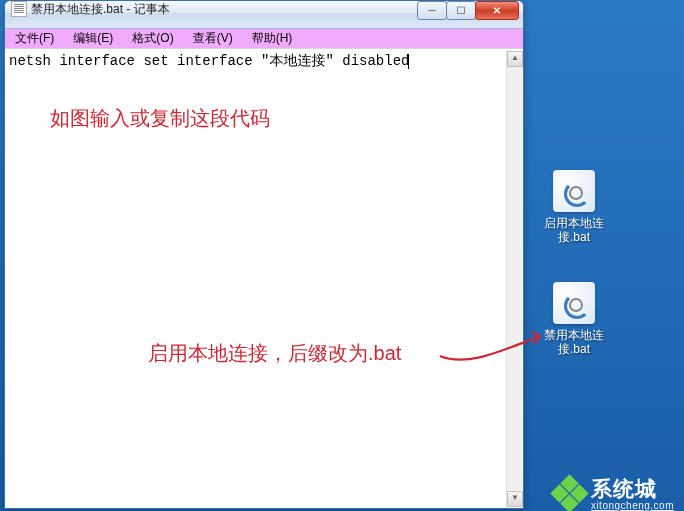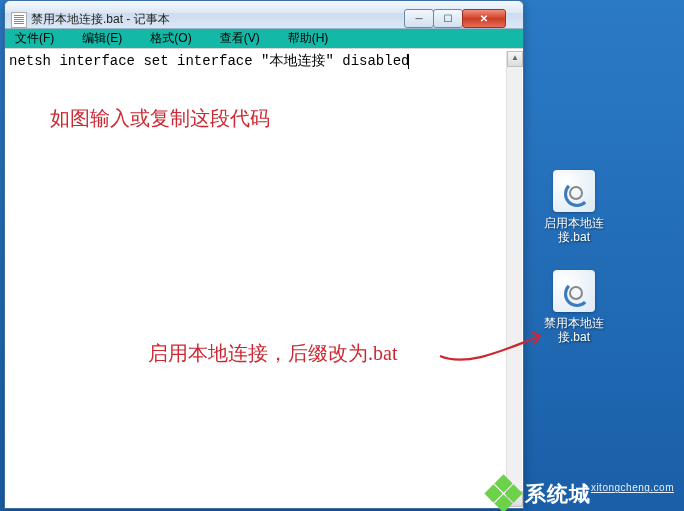--- a/index.html
+++ b/index.html
@@ -24,22 +24,22 @@
     box-shadow: 0 2px 10px rgba(0,0,0,0.3);
     display: flex;
     flex-direction: column;
   }
   .titlebar {
     height: 28px;
     background: linear-gradient(to bottom, #f6f9fd 0%, #dbe7f5 45%, #cdddef 46%, #dbe7f5 100%);
     border-bottom: 1px solid #a0b4cc;
     border-radius: 6px 6px 0 0;
     display: flex;
-    align-items: flex-end;
-    padding: 0 17px 0 6px;
+    align-items: flex-start;
+    padding: 0 4px 0 6px;
   }
   .title-icon {
     width: 16px;
     height: 16px;
     margin-right: 4px;
     background: #fff;
     border: 1px solid #aaa;
     position: relative;
   }
   .title-icon::before {
@@ -70,26 +70,26 @@
   .win-btn.max { background: linear-gradient(to bottom,#f2f7fc,#d2e1f0); }
   .win-btn.close {
     width: 44px;
     background: linear-gradient(to bottom,#f08f7e,#d7462e 45%,#c83a24 46%,#e86c55);
     border-color:#a03020;
     color:#fff;
     font-weight:bold;
   }
   .menubar {
     height: 20px;
-    background: #14b8a6;
+    background: #f0abfc;
     border-bottom: 1px solid #d6d6d6;
     display:flex;
     align-items:center;
     padding: 0 4px;
-    gap: 16px;
+    gap: 7px;
   }
   .menu-item {
     padding: 1px 6px;
     font-size: 12px;
     color: #000;
     cursor: default;
   }
   .editor-wrap {
     flex:1;
     position:relative;
@@ -129,37 +129,37 @@
     font-size:8px;
     text-align:center;
     line-height:12px;
     color:#666;
   }
   .scrollbar .sb-btn.bottom { position:absolute; bottom:0; }
 
   .annotation {
     position:absolute;
     color:#cc2833;
-    font-family: Liberation Serif, serif;
+    font-family: Liberation Sans, sans-serif;
     font-size: 20px;
     pointer-events:none;
   }
   .anno1 { left: 50px; top: 105px; }
   .anno2 { left: 148px; top: 340px; }
 
   .desktop-icon {
     position:absolute;
     width: 78px;
     text-align:center;
     color:#fff;
     font-size:12px;
     text-shadow: 1px 1px 2px rgba(0,0,0,0.6);
   }
   .di1 { left: 535px; top: 170px; }
-  .di2 { left: 535px; top: 270px; }
+  .di2 { left: 535px; top: 282px; }
   .di-icon {
     width:42px;height:42px;
     margin: 0 auto 4px auto;
     background: radial-gradient(circle at 30% 30%, #fff, #dce8f4);
     border-radius:4px;
     position:relative;
     box-shadow: 0 1px 3px rgba(0,0,0,0.3);
   }
   .di-icon::before {
     content:"";
@@ -201,21 +201,21 @@
   .wm-logo span {
     position:absolute;
     width:13px;height:13px;
     background:#6bd24a;
     transform: rotate(45deg);
   }
   .wm-logo span:nth-child(1){ left:10px; top:0; }
   .wm-logo span:nth-child(2){ left:0; top:10px; }
   .wm-logo span:nth-child(3){ left:20px; top:10px; }
   .wm-logo span:nth-child(4){ left:10px; top:20px; }
-  .wm-text { display:flex; flex-direction:row; line-height:1.1;text-align:right; }
+  .wm-text { display:flex; flex-direction:column; line-height:1.1; }
   .wm-cn { font-size:21px; font-weight:bold; letter-spacing: 1px; }
   .wm-en { font-size:10px; letter-spacing: 0.5px; opacity:0.9;text-decoration:underline; }
 </style>
 </head>
 <body>
 
 <div class="notepad-window">
   <div class="titlebar">
     <div class="title-icon"></div>
     <div class="title-text">禁用本地连接.bat - 记事本</div>

